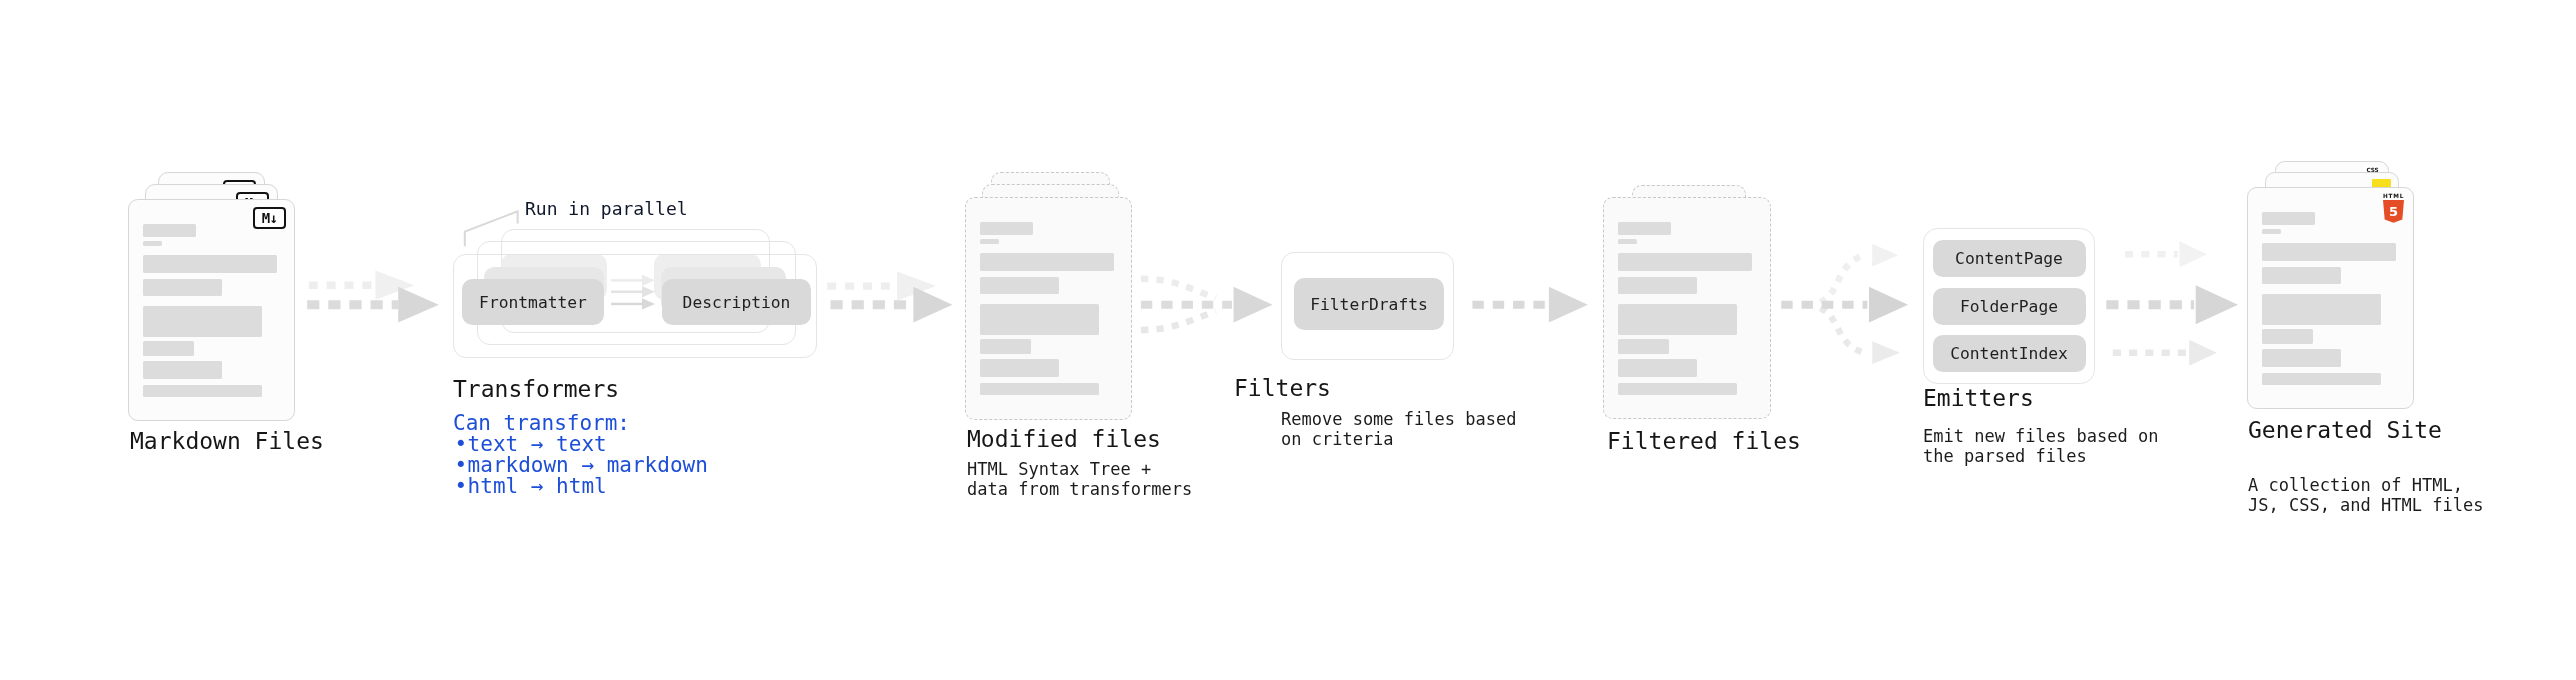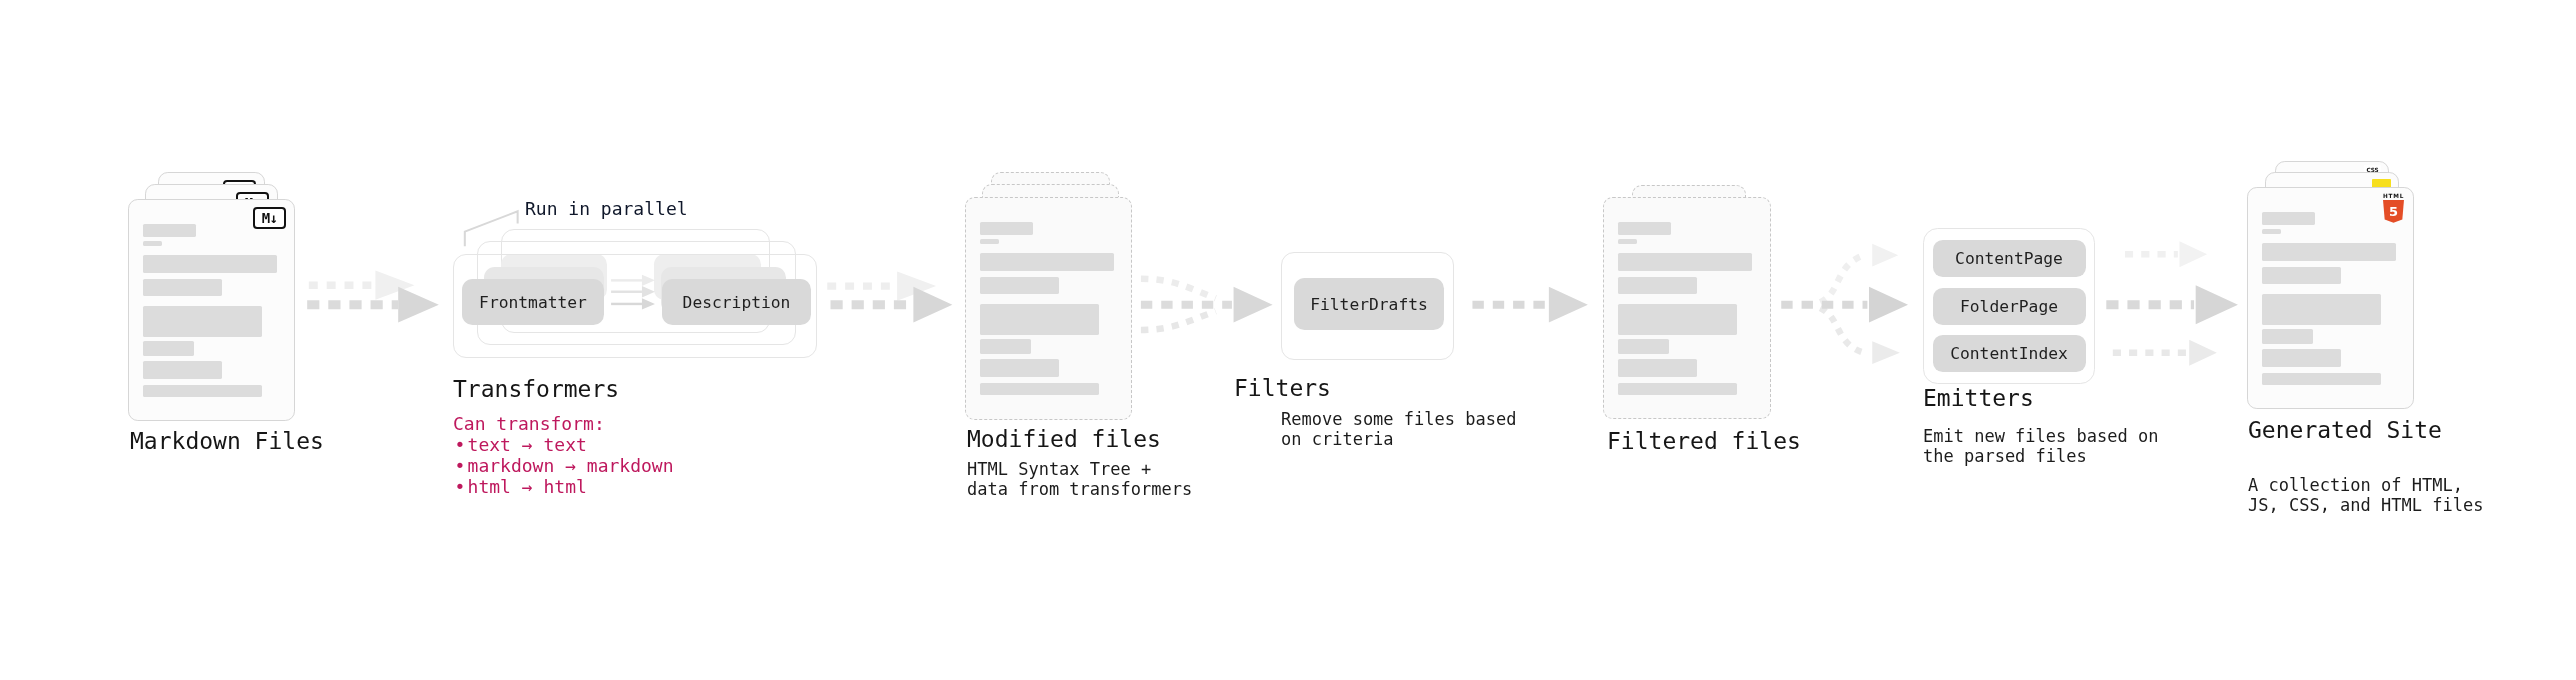--- a/index.html
+++ b/index.html
@@ -102,21 +102,21 @@
     width: 153px; height: 37px;
     background: #d9d9d9; border-radius: 9.8px;
     display: flex; align-items: center; justify-content: center;
     font-size: 16.3px; color: #1f1f1f;
   }
 
   
   .sec-label { position: absolute; font-size: 23px; color: #161616; white-space: nowrap; }
   .sec-desc  { position: absolute; font-size: 17px; line-height: 19.5px; color: #1c1c1c; white-space: nowrap; }
   .note-text { position: absolute; font-size: 18px; color: #0f172a; white-space: nowrap; }
-  .bullets   { position: absolute; font-size: 18px; line-height: 21px; color: #be185d; white-space: nowrap; }
+  .bullets   { position: absolute; font-size: 21px; line-height: 21px; color: #1d4ed8; white-space: nowrap; }
   .bullet-row .marker { display: inline-block; width: 14.6px; padding-left: 1.6px; }
 
   
   .arrows {
     position: absolute; left: 0; top: 0;
     pointer-events: none;
   }
 </style>
 </head>
 <body>

